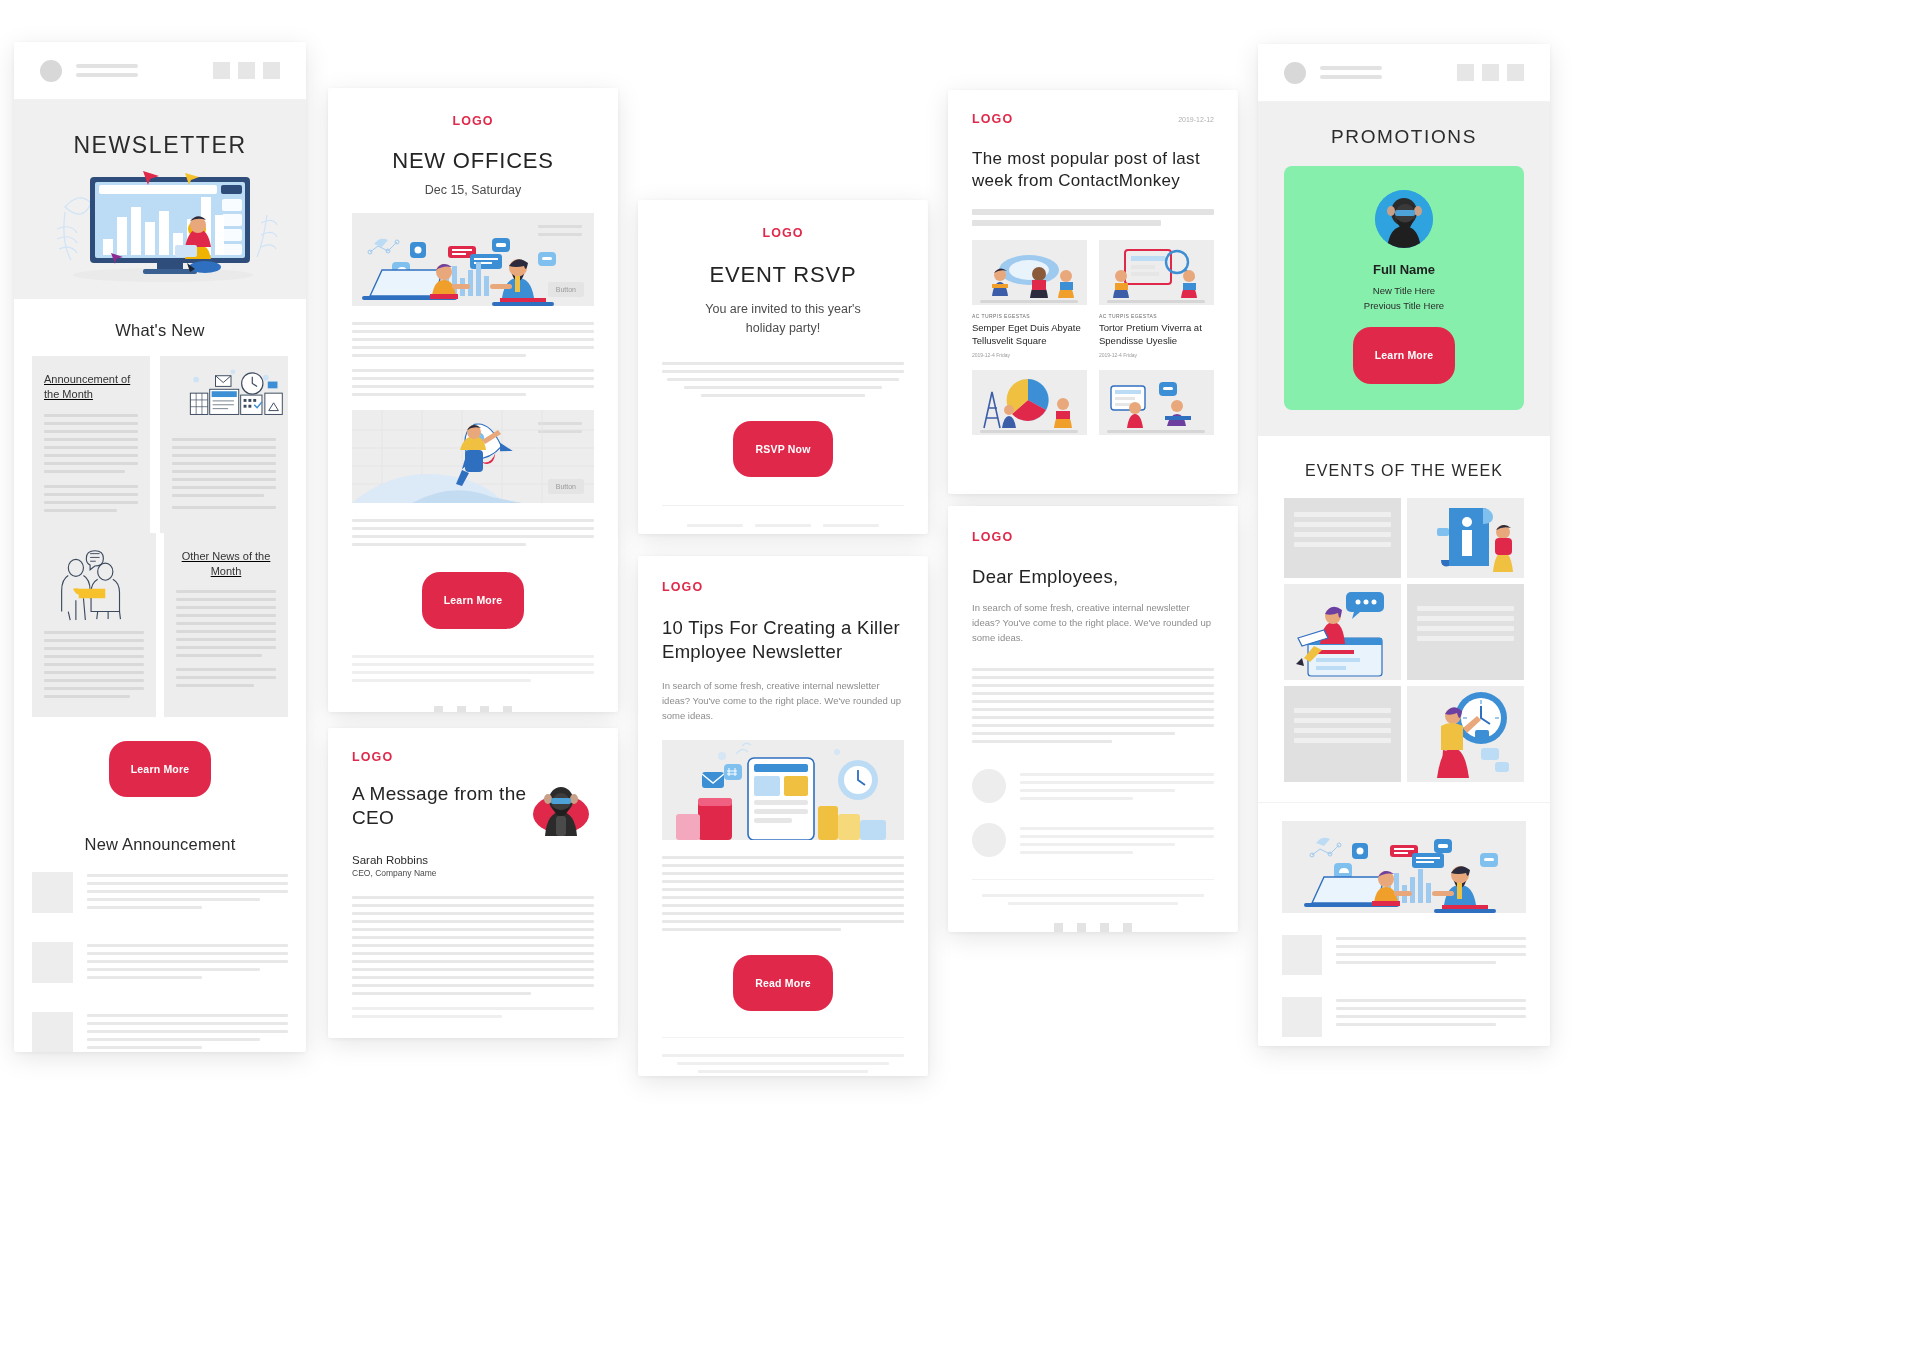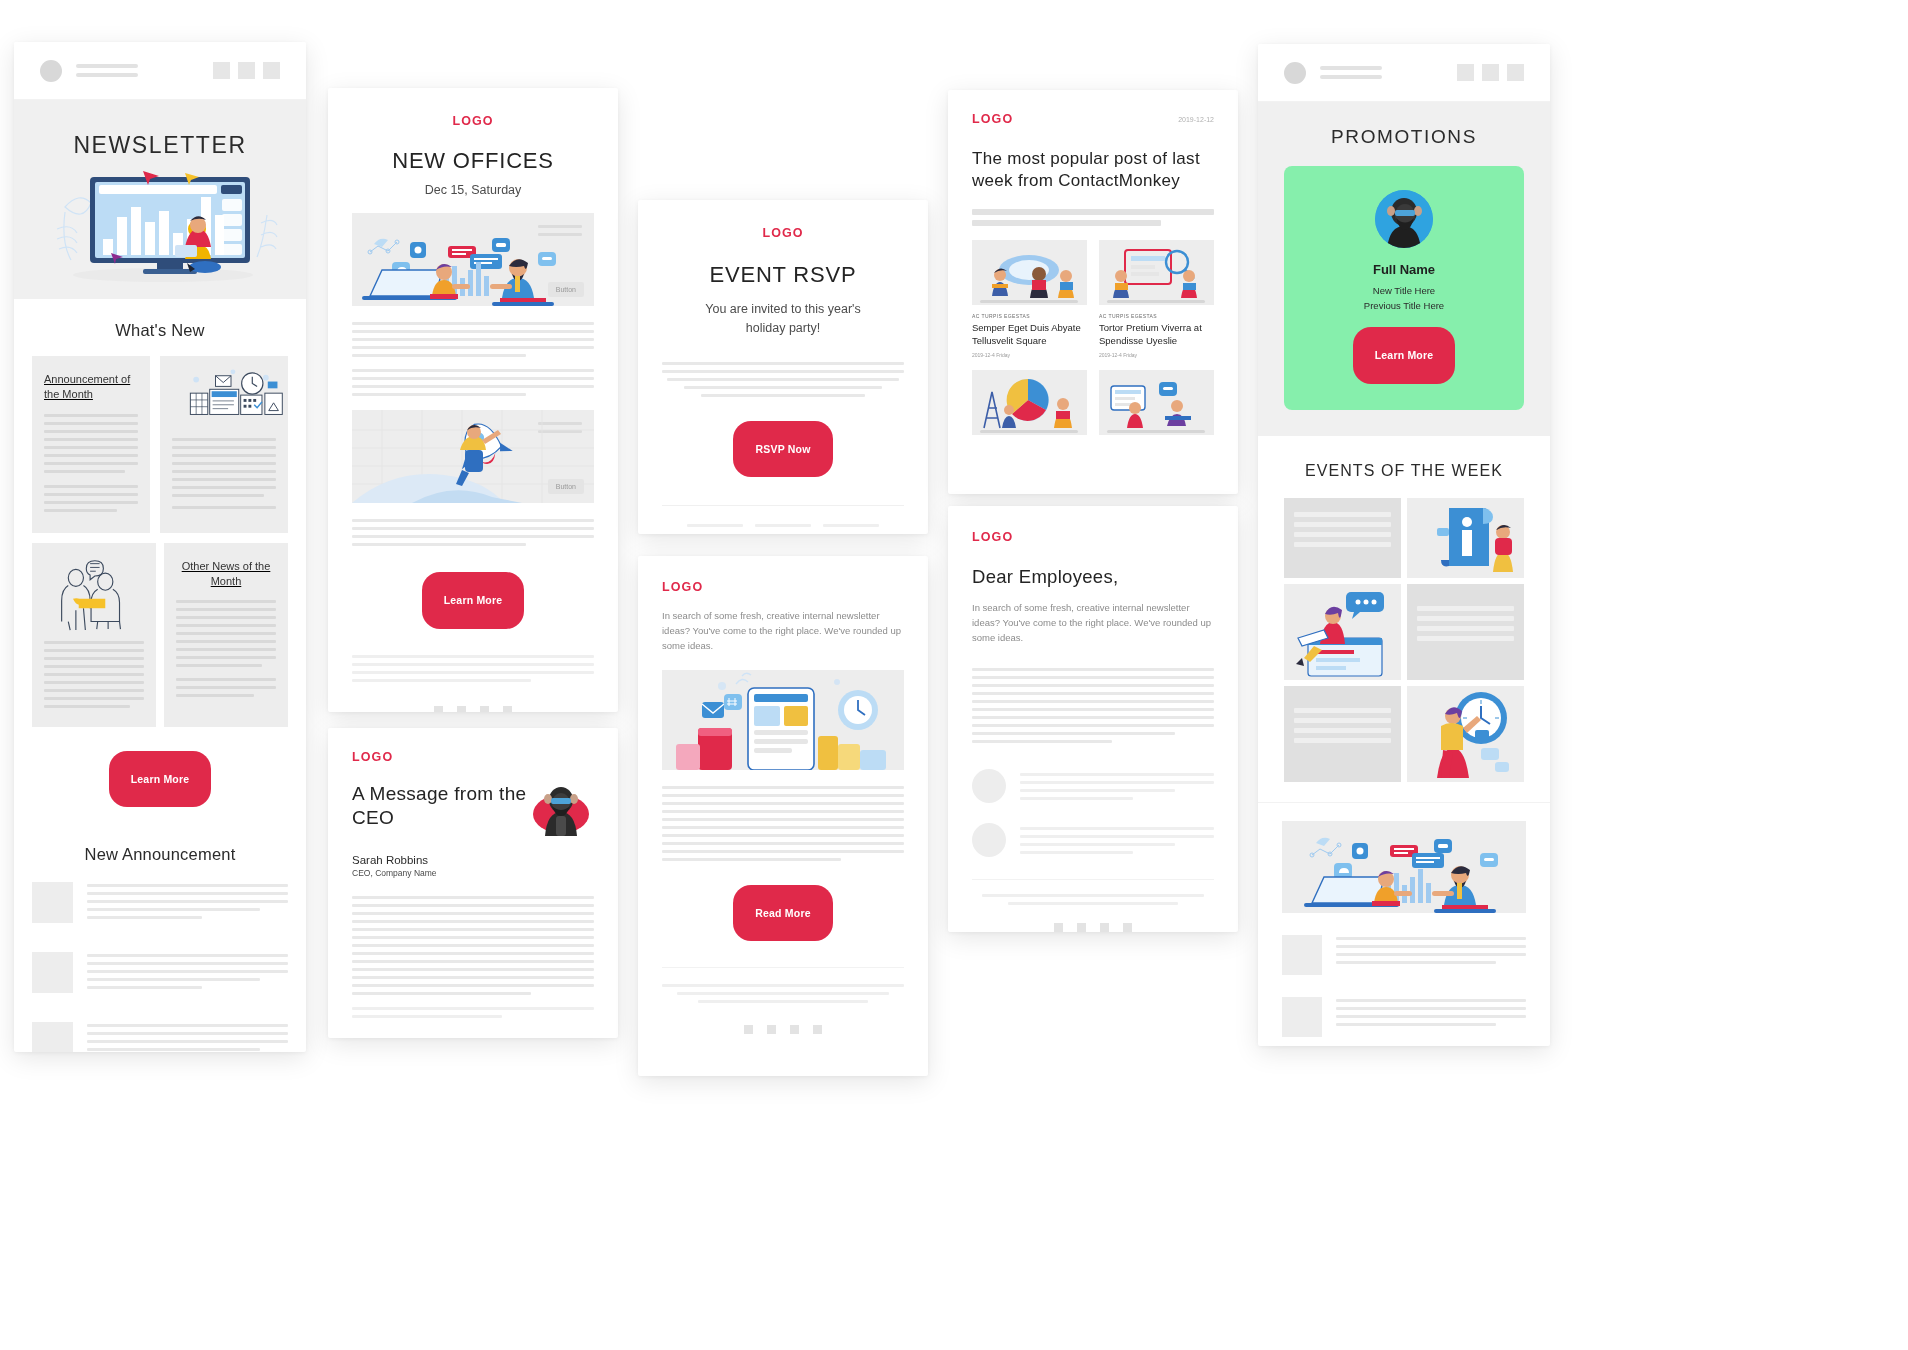--- a/index.html
+++ b/index.html
@@ -269,21 +269,21 @@
             <div class="sk h3" style="width:100%"></div>
           <div class="sk h3" style="width:100%"></div>
             <div class="sk h3" style="width:100%"></div>
           <div class="sk h3" style="width:100%"></div>
             <div class="sk h3" style="width:88%"></div>
           <div style="height:4px"></div>
           <div class="sk h3" style="width:100%"></div>
         </div>
       </div>
 
-      <div style="display:flex; gap:8px; margin-top:10px;">
+      <div style="display:flex; gap:8px; ">
 
         <div class="imgbox" style="width:50%; padding:14px 12px; box-sizing:border-box;">
           <div style="text-align:center;">
             <svg viewBox="0 0 100 78" width="96" height="74">
               <g fill="none" stroke="#3c4a5e" stroke-width="1.2">
                 <ellipse cx="33" cy="22" rx="8" ry="9"></ellipse>
                 <path d="M25 30 q-7 4 -7 16 v22 M41 30 q7 4 7 16 v8"></path>
                 <path d="M25 68 l2 9 M41 54 l2 23 M33 56 v21"></path>
                 <ellipse cx="64" cy="26" rx="8" ry="9"></ellipse>
                 <path d="M56 34 q-7 4 -7 14 v20 h30 v-20 q0 -10 -7 -14"></path>
@@ -587,20 +587,21 @@
       <div style="margin-top:12px;">
         <div class="sk h3 xlite" style="width:96%; margin-left:2%;"></div>
         <div class="sk h3 xlite" style="width:78%; margin-left:11%;"></div>
       </div>
     </div>
 
   </div>
 
   <div class="card" style="left:638px; top:556px; width:290px; height:520px; padding:24px 24px; box-sizing:border-box;">
     <div class="logo">LOGO</div>
+    <div class="big-title" style="margin-top:22px; line-height:1.3; font-size:18.5px;">10 Tips For Creating a Killer Employee Newsletter</div>
     <div class="mono-note" style="margin-top:14px;">In search of some fresh, creative internal newsletter ideas? You've come to the right place. We've rounded up some ideas.</div>
 
     <div class="imgbox" style="margin-top:16px; height:100px; position:relative; overflow:hidden;">
       <svg viewBox="0 0 242 100" width="242" height="100" style="position:absolute; inset:0;">
         <g fill="#cfe3f6" opacity=".8">
             <circle cx="60" cy="16" r="4"></circle>
             <circle cx="175" cy="12" r="3"></circle>
             <circle cx="196" cy="30" r="5"></circle>
           </g>
 

